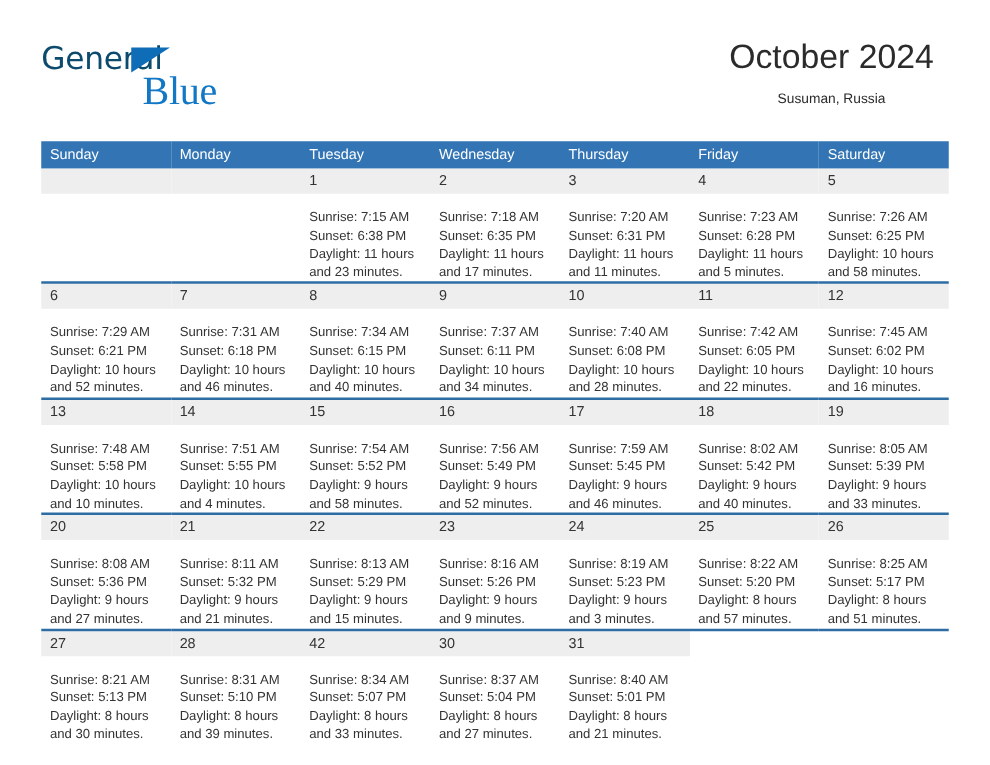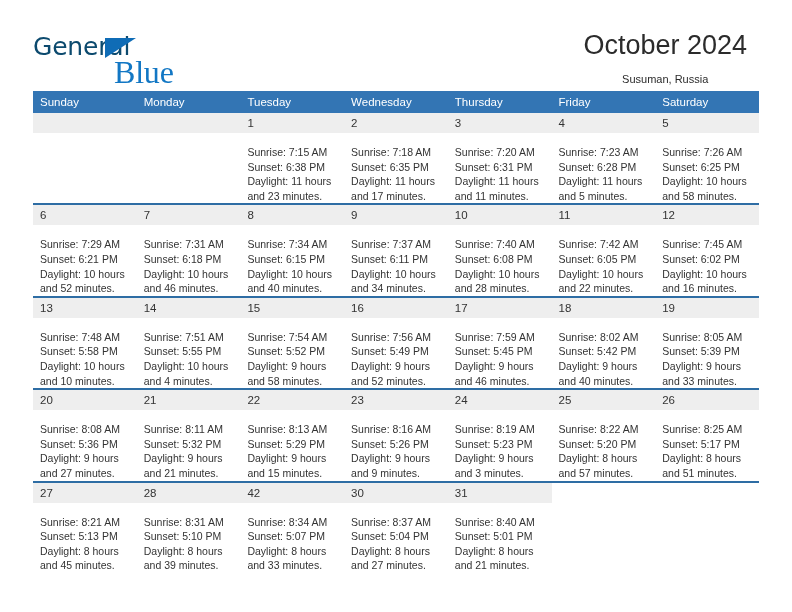--- a/index.html
+++ b/index.html
@@ -82,21 +82,21 @@
     font-weight: 400;
     color: #2b2b2b;
     line-height: 22px;
     margin-top: 6px;
   }
 
   
   .calendar {
     position: absolute;
     left: 33px;
-    top: 91px;
+    top: 113px;
     width: 726px;
     border-collapse: collapse;
     table-layout: fixed;
   }
   .calendar th {
     background: #3375b4;
     color: #ffffff;
     font-size: 11.5px;
     font-weight: 400;
     text-align: left;
@@ -427,21 +427,21 @@
             </div>
           </td>
         </tr>
         <tr class="week-row">
           <td class="">
             <span class="daynum">27</span>
             <div class="cell-body">
               <p>Sunrise: 8:21 AM</p>
               <p>Sunset: 5:13 PM</p>
               <p>Daylight: 8 hours</p>
-              <p>and 45 minutes.</p>
+              <p>and 30 minutes.</p>
             </div>
           </td>
           <td class="">
             <span class="daynum">28</span>
             <div class="cell-body">
               <p>Sunrise: 8:31 AM</p>
               <p>Sunset: 5:10 PM</p>
               <p>Daylight: 8 hours</p>
               <p>and 39 minutes.</p>
             </div>

